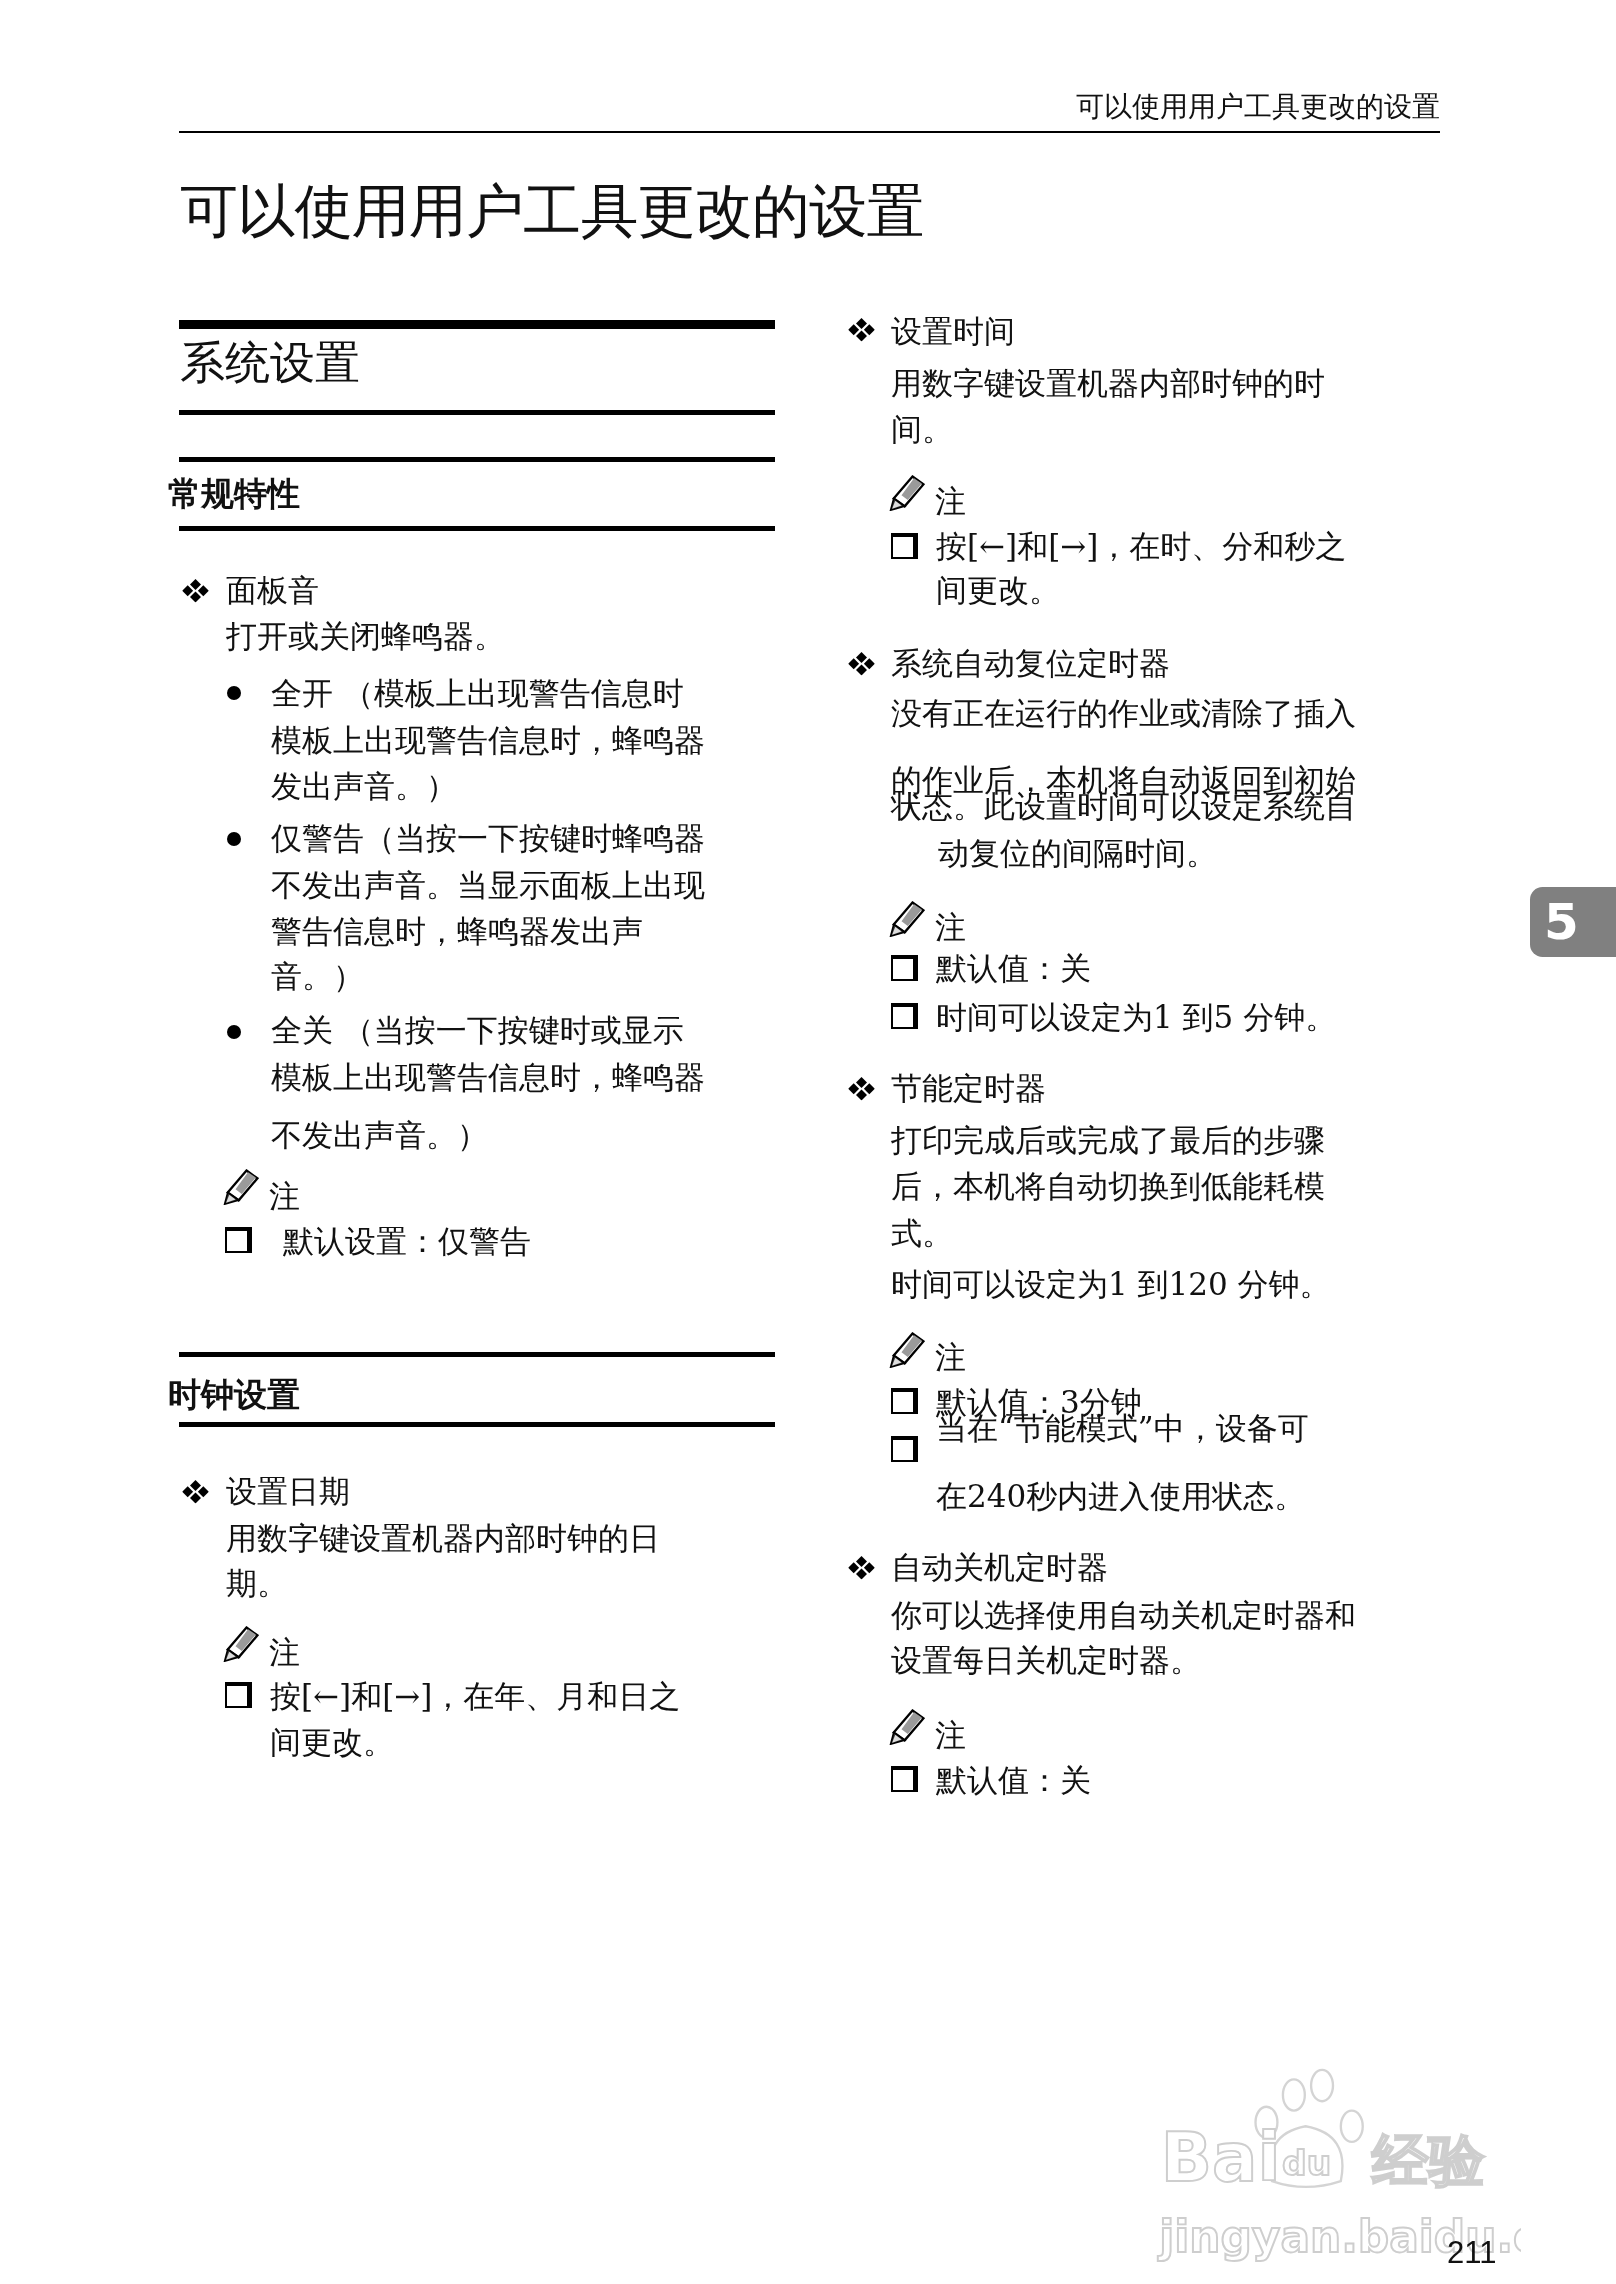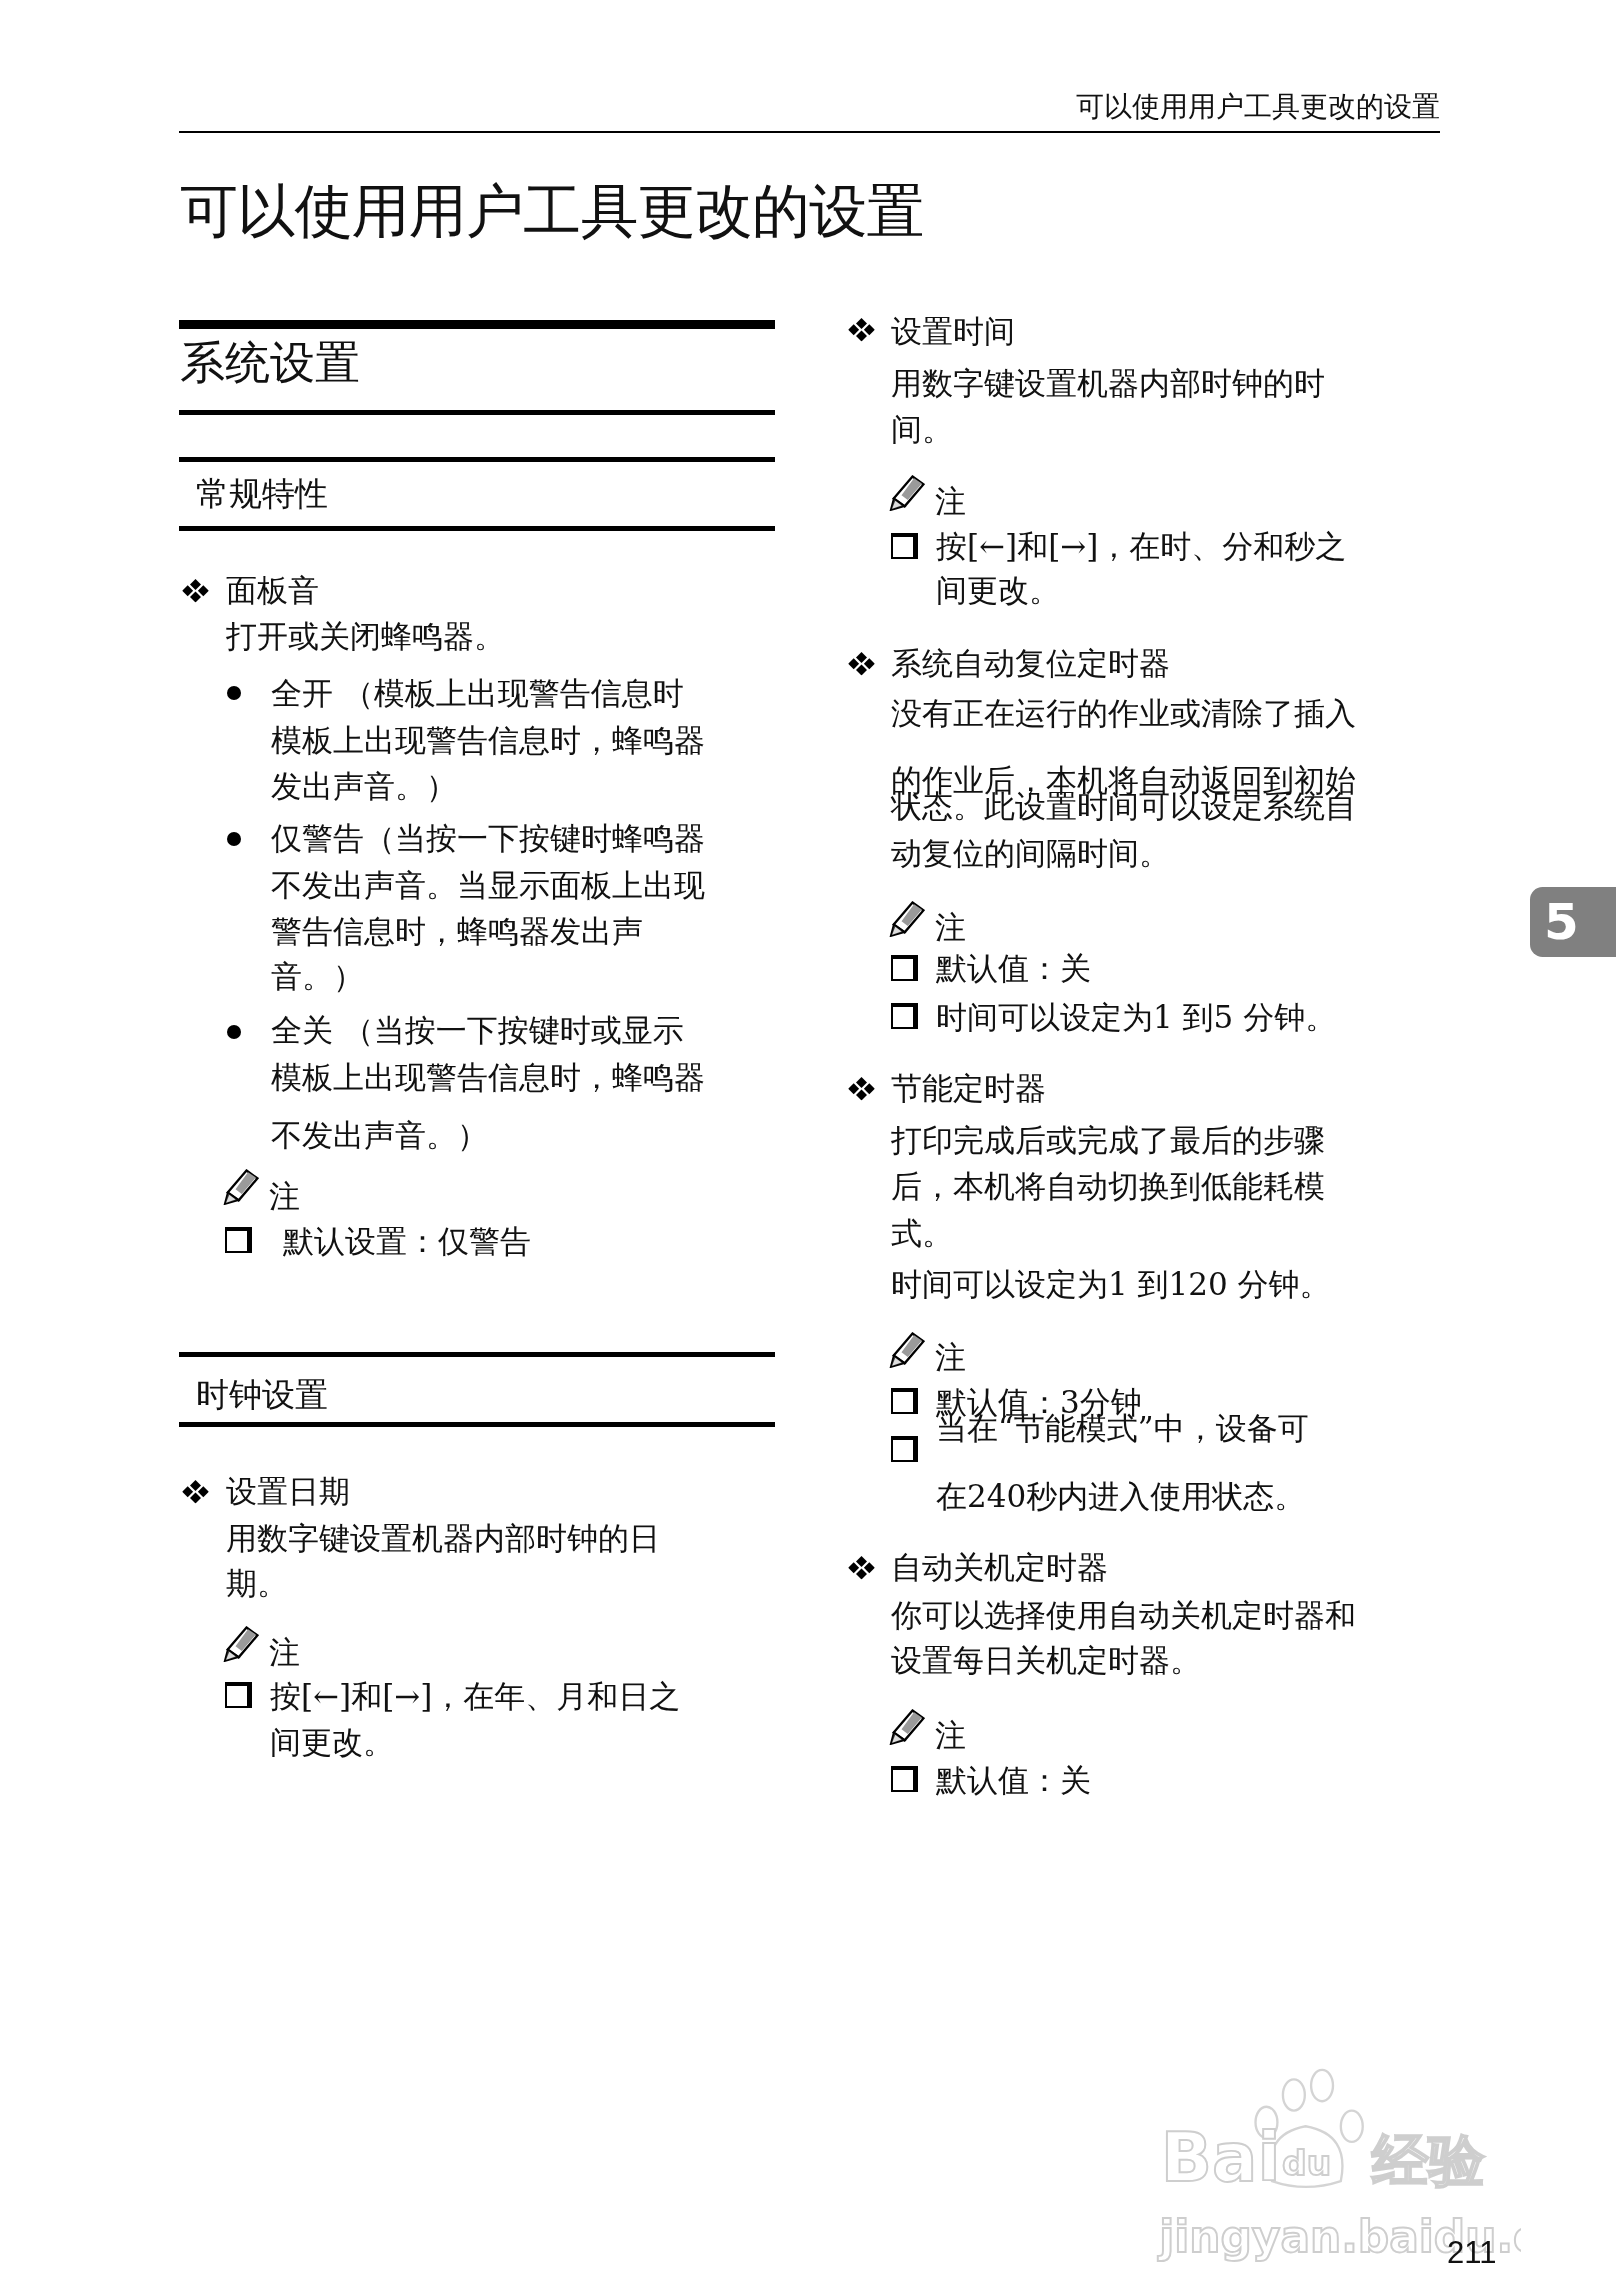--- a/index.html
+++ b/index.html
@@ -2,21 +2,21 @@
 <html style="font-size:12.5px"><head>
 <meta charset="utf-8">
 <style>
   html, body { margin:0; padding:0; background:#ffffff; }
   body { width:1617px; height:2284px; position:relative; overflow:hidden;
          font-family:"DejaVu Serif", "Liberation Serif", serif; color:#111; }
   .rule { position:absolute; background:#000; }
   .run-header { position:absolute; right:177px; top:88px; font-size:28px; line-height:38px; white-space:nowrap; }
   .page-title { position:absolute; left:180px; top:174px; font-size:58px; line-height:75px; white-space:nowrap; letter-spacing:-0.8px; }
   .h1 { position:absolute; left:180px; font-size:45px; line-height:56px; white-space:nowrap; }
-  .h2 { position:absolute; left:196px; font-size:33px; line-height:44px; white-space:nowrap; }
+  .h2 { position:absolute; left:168px; font-size:33px; line-height:44px; white-space:nowrap;font-weight:bold; }
   .item-title { position:absolute; font-size:31px; line-height:44px; white-space:nowrap; }
   .diamond { position:absolute; width:27px; height:23.5px; }
   .body-line { position:absolute; font-size:31px; line-height:47px; white-space:nowrap; }
   .bullet { position:absolute; width:14px; height:14px; border-radius:50%; background:#000; }
   .pencil { position:absolute; width:36px; height:36px; }
   .note-label { position:absolute; font-size:31px; line-height:44px; }
   .checkbox { position:absolute; width:20.4px; height:20.4px; border:2.3px solid #000; border-right-width:5.5px; border-bottom-width:2.3px; border-top-width:4.7px; background:#fff; }
   .chapter-tab { position:absolute; left:1530px; top:887px; width:87px; height:70px; background:#808080;
                  border-radius:12.5px 0 0 12.5px; display:flex; align-items:center; justify-content:flex-start; }
   .chapter-tab span { color:#fff; font-family:"DejaVu Sans", "Liberation Sans", sans-serif; font-weight:bold; font-size:50px; margin-left:14px; line-height:1; }
@@ -120,21 +120,21 @@
 <div class="body-line" style="left:936px; top:523px;">按[←]和[→]，在时、分和秒之</div>
 <div class="body-line" style="left:936px; top:567px;">间更改。</div>
 
 <svg class="diamond" style="left:848px; top:652px;" viewBox="0 0 34 30" width="27" height="23.5">
     <use href="#sym-diamond"></use>
   </svg>
 <div class="item-title" style="left:891px; top:641px;">系统自动复位定时器</div>
 <div class="body-line" style="left:891px; top:690px;">没有正在运行的作业或清除了插入</div>
 <div class="body-line" style="left:891px; top:737px;margin-top:20px;">的作业后，本机将自动返回到初始</div>
 <div class="body-line" style="left:891px; top:783px;">状态。此设置时间可以设定系统自</div>
-<div class="body-line" style="left:891px; top:830px;">动复位的间隔时间。</div>
+<div class="body-line" style="left:938px; top:830px;">动复位的间隔时间。</div>
 
 <svg class="pencil" style="left:889px; top:901px;" viewBox="0 0 46 46" width="36" height="36">
     <use href="#sym-pencil"></use>
   </svg>
 <div class="note-label" style="left:935px; top:905px;">注</div>
 <div class="checkbox" style="left:891px; top:955px;"></div>
 <div class="body-line" style="left:936px; top:945px;">默认值：关</div>
 <div class="checkbox" style="left:891px; top:1003px;"></div>
 <div class="body-line" style="left:936px; top:994px;">时间可以设定为1  到5  分钟。</div>
 

